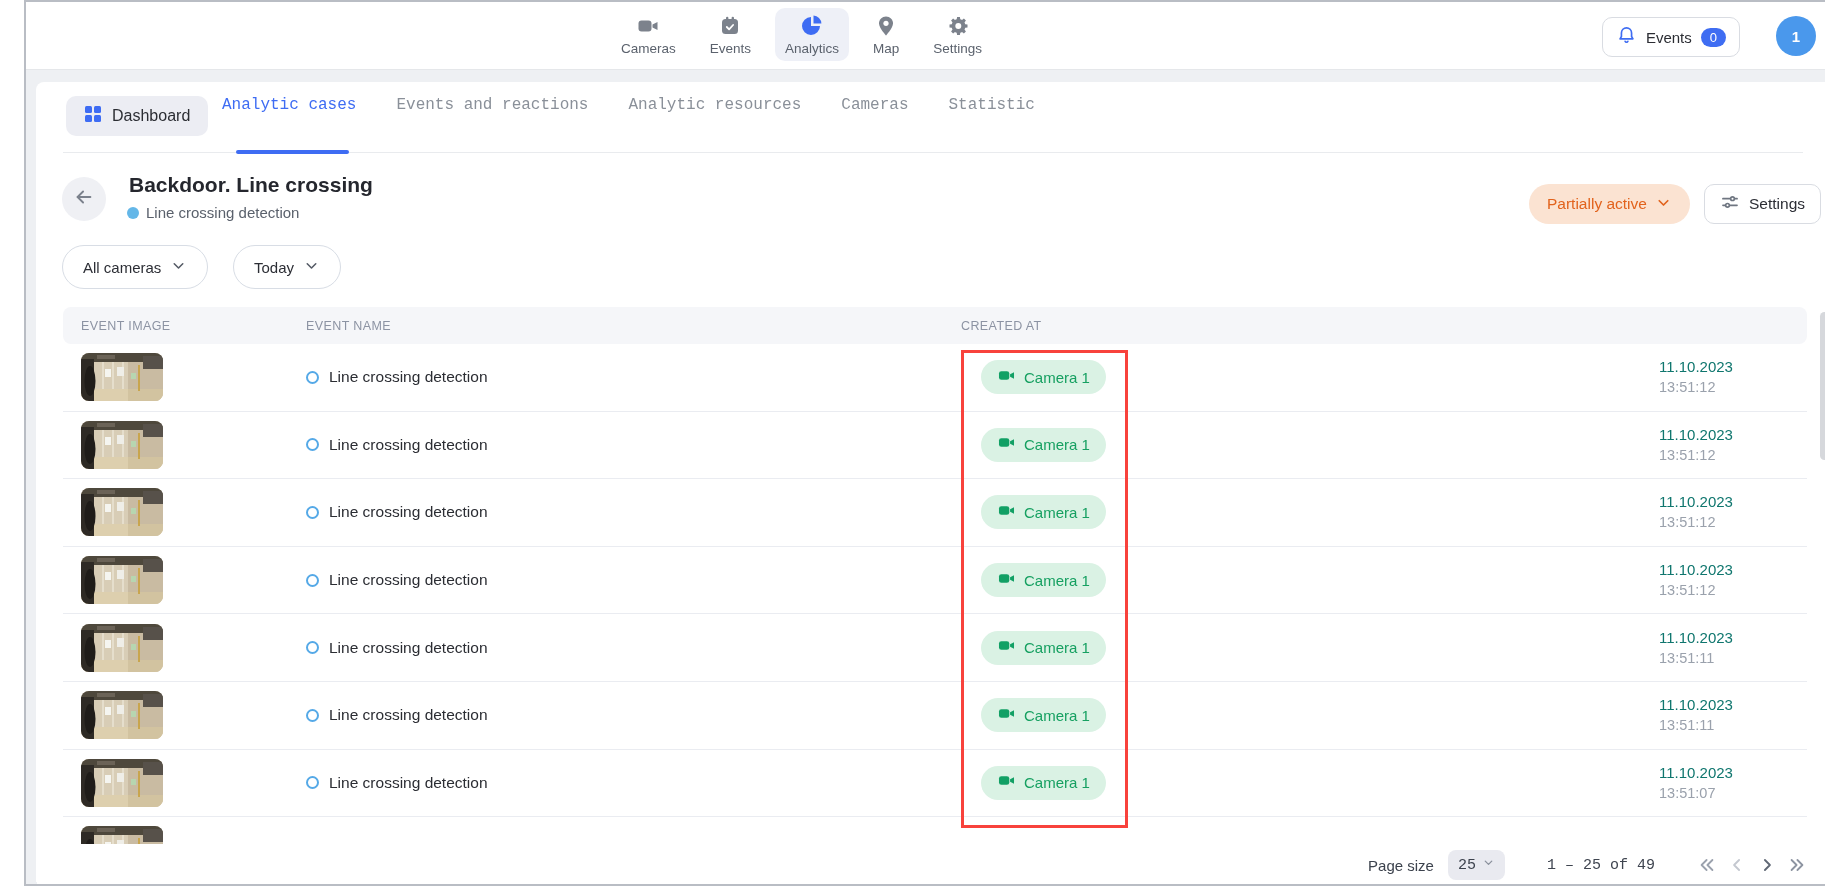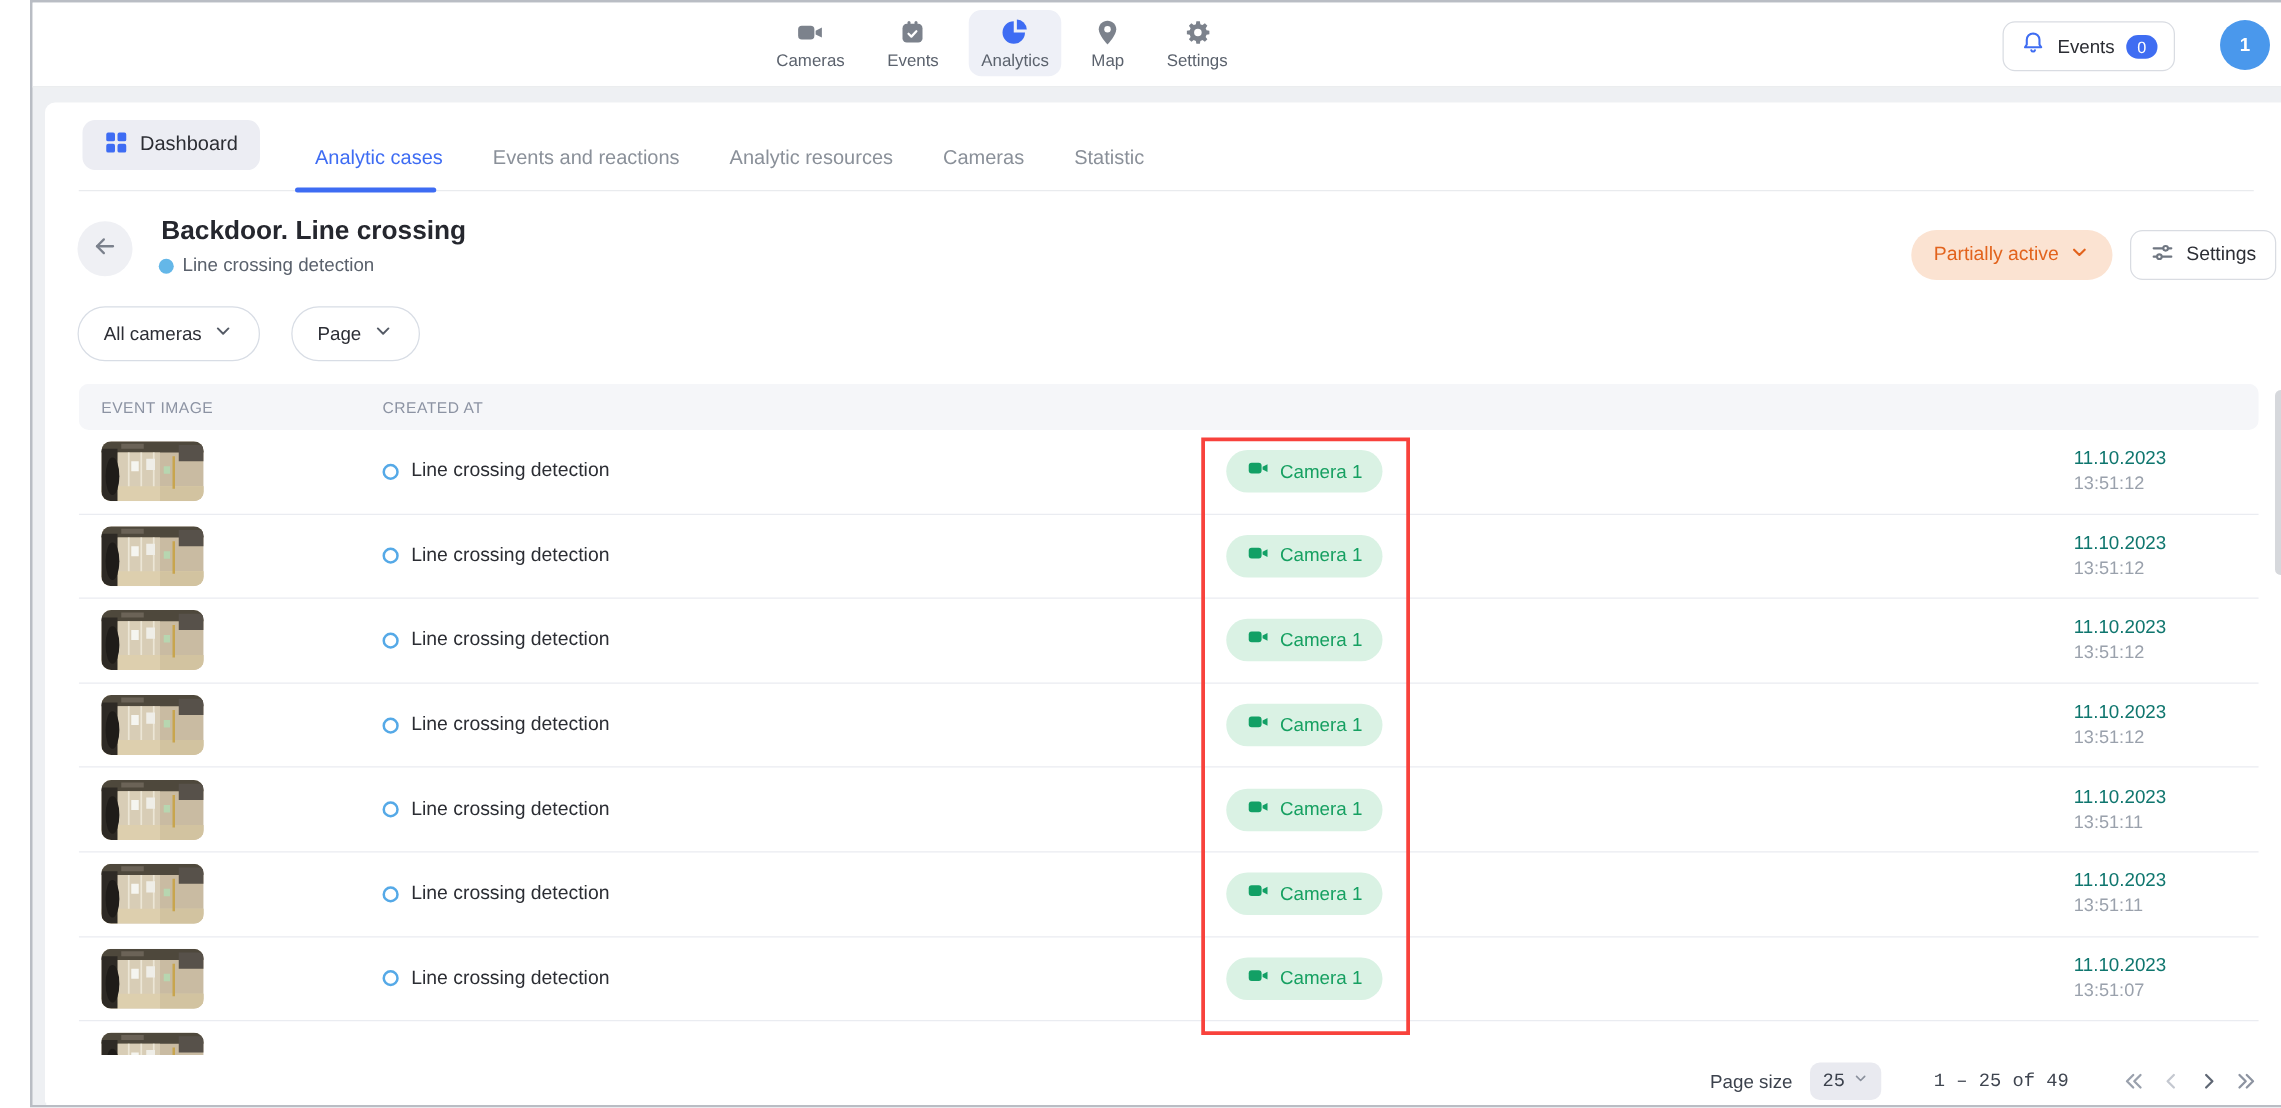--- a/index.html
+++ b/index.html
@@ -17,21 +17,21 @@
   .events-btn .lbl{font-size:15px;color:#2b2d33;}
   .events-badge{background:#3f6df2;color:#fff;font-size:13px;padding:2px 9px;border-radius:11px;}
   .avatar{position:absolute;right:31px;top:14px;width:40px;height:40px;border-radius:50%;background:#4a98ec;color:#fff;font-size:15px;font-weight:bold;display:flex;align-items:center;justify-content:center;cursor:pointer;}
 
   
   .card{position:absolute;left:10px;right:14px;top:80px;bottom:2px;background:#fff;border-radius:8px 8px 0 0;}
 
   
   .dash-pill{position:absolute;left:30px;top:14px;height:40px;display:flex;align-items:center;gap:10px;padding:0 18px;background:#ecedf3;border-radius:10px;cursor:pointer;}
   .dash-pill .lbl{font-size:16px;color:#2b2d33;}
-  .tabs{position:absolute;left:216px;top:14px;height:40px;display:flex;gap:40px;align-items:flex-end;}
+  .tabs{position:absolute;left:186px;top:14px;height:40px;display:flex;gap:40px;align-items:flex-start;font-family:Liberation Mono, monospace;}
   .tab{font-size:16px;color:#8a9099;cursor:pointer;white-space:nowrap;}
   .tab.active{color:#3e6cf3;}
   .tabs-line{position:absolute;left:27px;right:30px;top:70px;height:1px;background:#e9ebee;}
   .tabs-underline{position:absolute;left:200px;top:68px;width:113px;height:3.5px;background:#3e6cf3;border-radius:2px;}
 
   
   .back-btn{position:absolute;left:26px;top:95px;width:44px;height:44px;border-radius:50%;background:#eff0f4;display:flex;align-items:center;justify-content:center;cursor:pointer;}
   .page-title{position:absolute;left:93px;top:91px;font-size:21px;font-weight:bold;color:#25272e;}
   .subtitle{position:absolute;left:91px;top:122px;display:flex;align-items:center;gap:7px;}
   .subtitle .dot{width:12px;height:12px;border-radius:50%;background:#64b7e8;}
@@ -207,31 +207,32 @@
 
     <div class="filter f-cam">
       <span class="lbl">All cameras</span>
       <span>
         <svg width="17" height="17" viewBox="0 0 24 24" fill="none" stroke="#555b66" stroke-width="2.2" stroke-linecap="round" stroke-linejoin="round">
             <path d="M6 9.5l6 6 6-6"></path>
           </svg>
       </span>
     </div>
     <div class="filter f-date">
-      <span class="lbl">Page</span>
+      <span class="lbl">Today</span>
       <span>
         <svg width="17" height="17" viewBox="0 0 24 24" fill="none" stroke="#555b66" stroke-width="2.2" stroke-linecap="round" stroke-linejoin="round">
             <path d="M6 9.5l6 6 6-6"></path>
           </svg>
       </span>
     </div>
 
     <div class="table">
       <div class="t-head">
         <div class="th">EVENT IMAGE</div>
+        <div class="th">EVENT NAME</div>
         <div class="th">CREATED AT</div>
       </div>
       <div>
   <div class="t-row">
     <div class="c1">
       <div class="thumb">
         <svg width="82" height="48" viewBox="0 0 82 48">
           <rect width="82" height="48" fill="#c9bba2"></rect>
           <rect x="0" y="0" width="82" height="9" fill="#4e483c"></rect>
           <rect x="13" y="9" width="34" height="29" fill="#d8cdb6"></rect>

